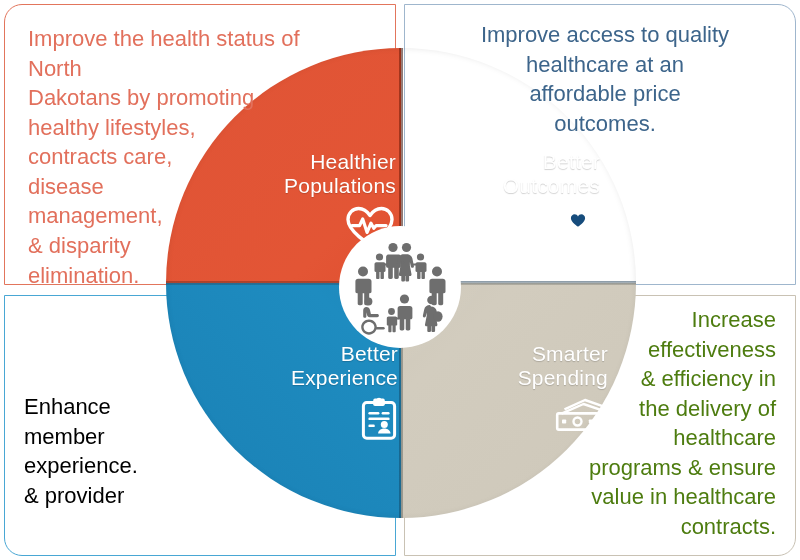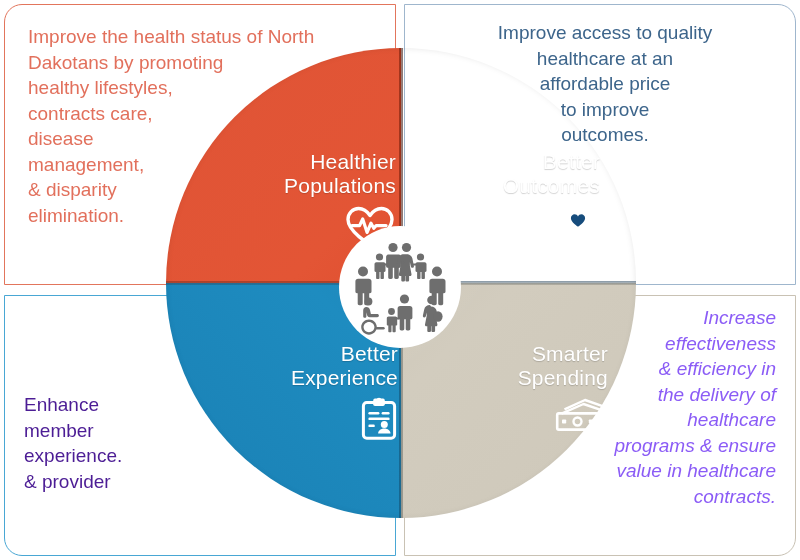--- a/index.html
+++ b/index.html
@@ -167,43 +167,42 @@
   }
   #label-tl { left: 206px; top: 150px; width: 190px; }
   #label-tr { left: 420px; top: 150px; width: 180px; }
   #label-bl { left: 208px; top: 342px; width: 190px; }
   #label-br { left: 428px; top: 342px; width: 180px; }
   #label-br .wedge-title { color: #ffffff; }
 
   
   .desc {
     position: absolute;
-    font-size: 19px;
+    font-size: 22px;
     line-height: 1.345;
   }
   #desc-tl {
     left: 28px; top: 24px; width: 330px;
     text-align: left;
     color: #E2705C;
   }
   #desc-tr {
     left: 440px; top: 20px; width: 330px;
     text-align: center;
     color: #3D658B;
   }
   #desc-bl {
     left: 24px; top: 392px; width: 200px;
     text-align: left;
-    color: #4c1d95;
+    color: #000000;
   }
   #desc-br {
     left: 576px; top: 305px; width: 200px;
     text-align: right;
-    color: #8b5cf6;
-    font-style: italic;
+    color: #4d7c0f;
   }
 
   .nowrap-line { display: block; }
 </style>
 </head>
 <body>
 
 <div id="diagram-root">
 
   <div class="frame" id="frame-tl"></div>
@@ -340,21 +339,20 @@
     <span class="nowrap-line">disease</span>
     <span class="nowrap-line">management,</span>
     <span class="nowrap-line">&amp; disparity</span>
     <span class="nowrap-line">elimination.</span>
   </div>
 
   <div class="desc" id="desc-tr">
     <span class="nowrap-line">Improve access to quality</span>
     <span class="nowrap-line">healthcare at an</span>
     <span class="nowrap-line">affordable price</span>
-    <span class="nowrap-line">to improve</span>
     <span class="nowrap-line">outcomes.</span>
   </div>
 
   <div class="desc" id="desc-bl">
     <span class="nowrap-line">Enhance</span>
     <span class="nowrap-line">member</span>
     <span class="nowrap-line">experience.</span>
     <span class="nowrap-line">&amp; provider</span>
   </div>
 

